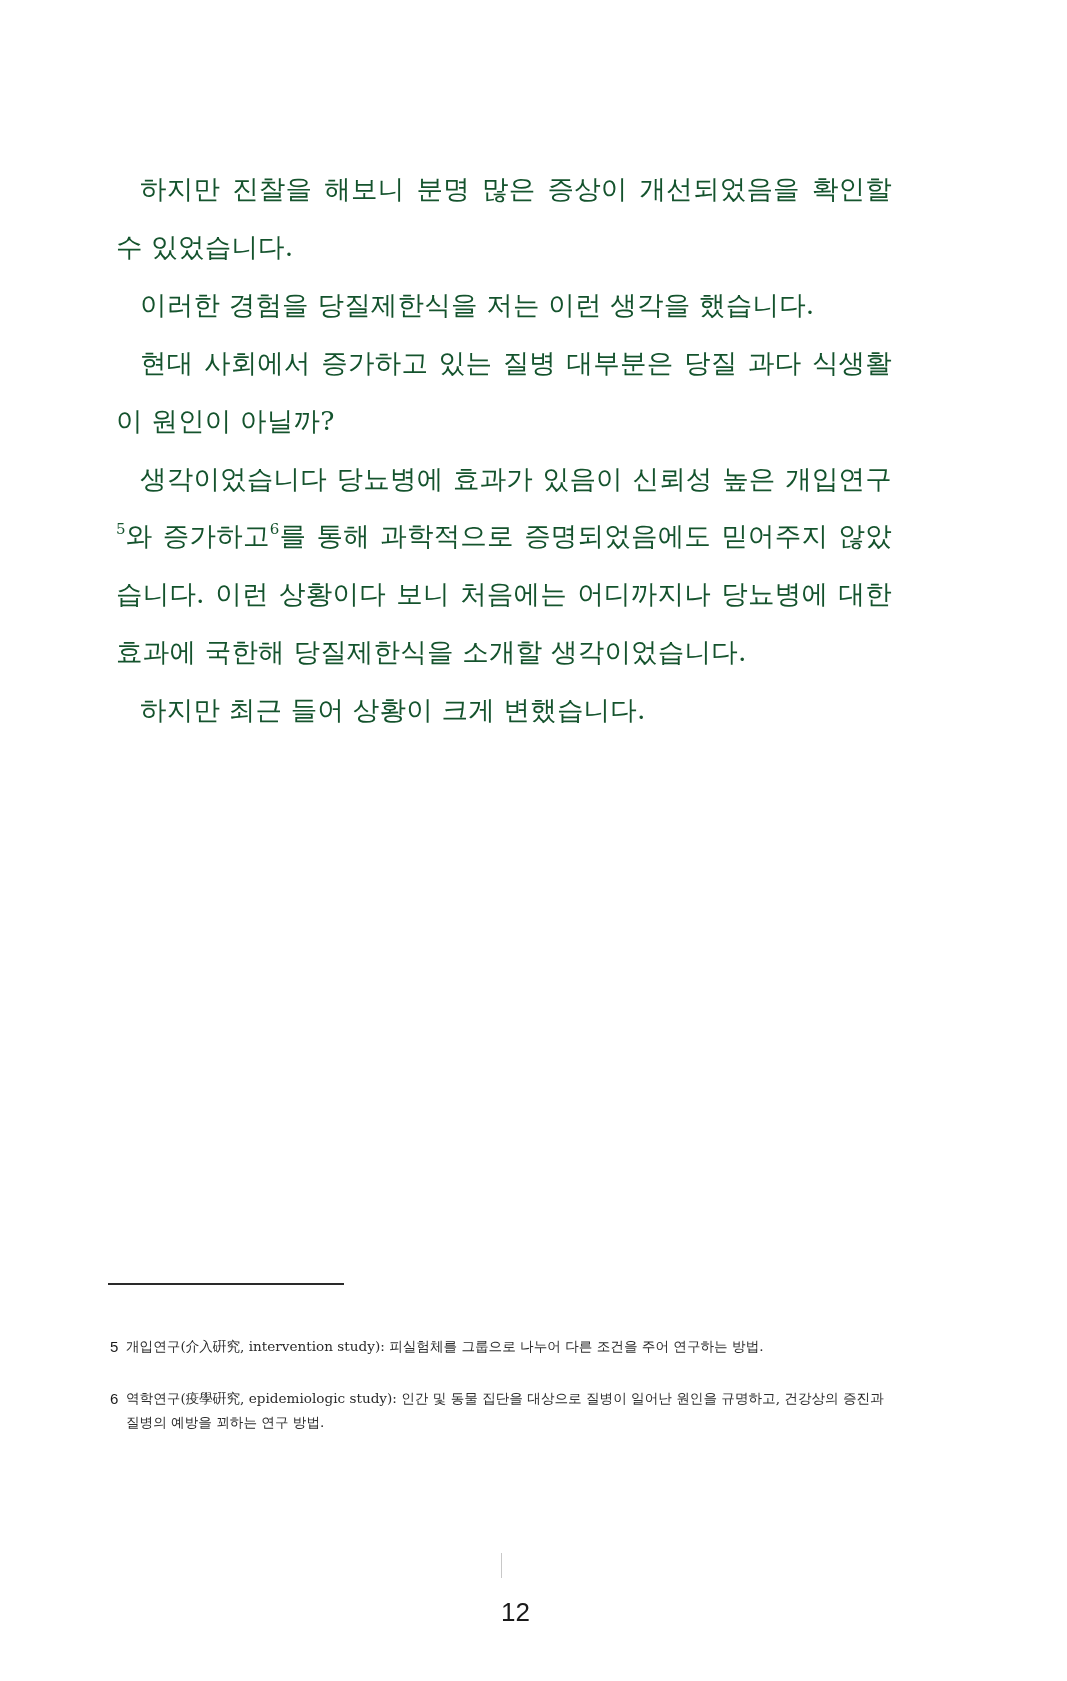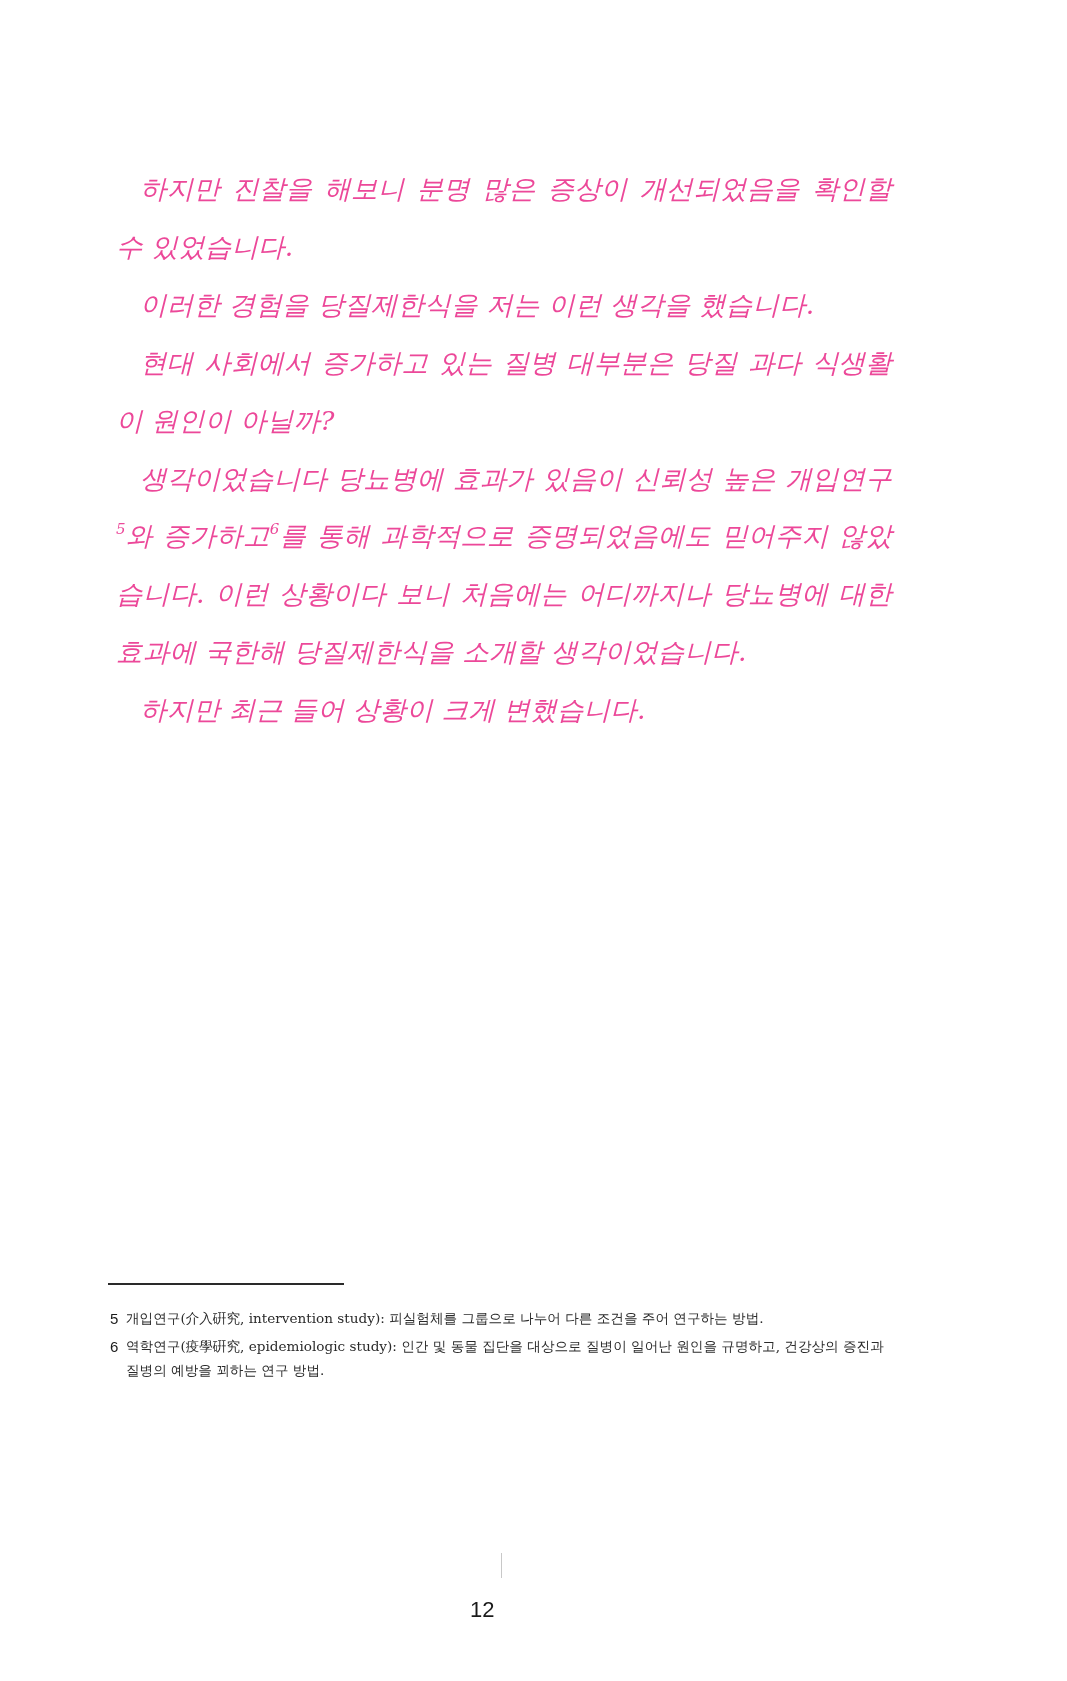--- a/index.html
+++ b/index.html
@@ -5,45 +5,45 @@
   html, body { margin: 0; padding: 0; }
   body {
     width: 1067px; height: 1681px; background: #ffffff; position: relative; overflow: hidden;
     color: #1a1a1a;
   }
   .page { position: absolute; left: 0; top: 0; width: 1067px; height: 1681px; }
   .body-text {
     position: absolute; left: 116px; top: 160px; width: 776px;
     font-family: "DejaVu Serif", "Liberation Serif", serif;
     font-size: 26.5px; line-height: 57.9px; letter-spacing: 0.2px;
-    text-align: justify; color: #ec4899; font-style: italic;
+    text-align: justify; color: #14532d;
   }
   .para { margin: 0; text-indent: 24px; }
   sup { font-size: 15px; line-height: 0; vertical-align: 0.75em; }
   .rule {
     position: absolute; left: 108px; top: 1283px; width: 236px; height: 0;
     border-top: 2px solid #2a2a2a;
   }
   .footnotes {
     position: absolute; left: 110px; top: 1306px; width: 780px;
     font-family: "DejaVu Serif", "Liberation Serif", serif;
     font-size: 13.6px; line-height: 26px; color: #2a2a2a;
   }
   .fn { position: relative; padding-left: 16px; margin: 0 0 4px 0; }
   .fn-num {
     position: absolute; left: 0; top: 0;
     font-family: "Liberation Sans", "DejaVu Sans", sans-serif; font-size: 15px; color: #1a1a1a;
   }
-  .fn-text { display: block; line-height: 24px; }
+  .fn-text { display: block; line-height: 24px; margin-top: 28px; }
   .tick {
     position: absolute; left: 501px; top: 1553px; width: 1px; height: 25px; background: #c8c8c8;
   }
   .page-number {
-    position: absolute; left: 470px; top: 1597px; width: 60px; text-align: left;
-    font-family: "Liberation Sans", "DejaVu Sans", sans-serif; font-size: 22px; color: #1a1a1a;
+    position: absolute; left: 470px; top: 1597px; width: 60px; text-align: right;
+    font-family: "Liberation Sans", "DejaVu Sans", sans-serif; font-size: 26px; color: #1a1a1a;
   }
 </style>
 </head>
 <body>
 
 <div class="page">
 
   <div class="body-text">
     <p class="para">하지만 진찰을 해보니 분명 많은 증상이 개선되었음을 확인할 수 있었습니다.</p>
     <p class="para">이러한 경험을 당질제한식을 저는 이런 생각을 했습니다.</p>

